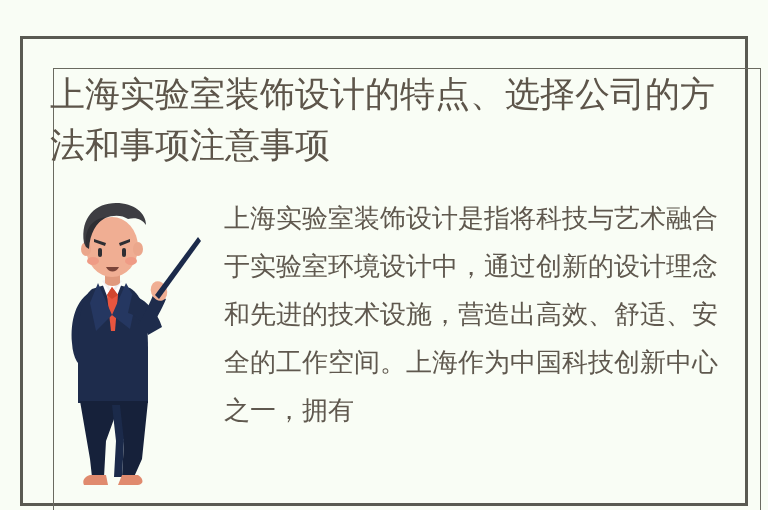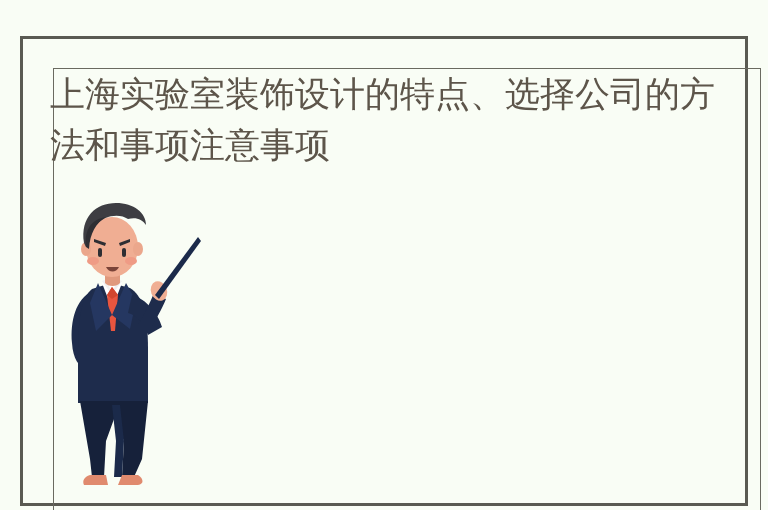--- a/index.html
+++ b/index.html
@@ -142,14 +142,15 @@
       <path d="M93 104 L136 46 L139 50 L97 108 Z" fill="#1b2a4a"></path>
 
       <path d="M18 210 L86 210 L80 268 L72 286 L60 286 L62 250 L52 228 L44 250 L42 286 L30 286 L28 268 Z" fill="#16213a"></path>
       <path d="M50 214 L54 250 L52 286 L60 286 L62 250 L58 214 Z" fill="#1b2a4a"></path>
 
       <path d="M28 284 L44 284 L46 294 L22 294 C20 290 22 286 28 284 Z" fill="#e08a6e"></path>
       <path d="M60 284 L76 284 C82 288 82 293 76 294 L56 294 Z" fill="#e08a6e"></path>
     </svg>
   </div>
 
+  <div id="body-text">上海实验室装饰设计是指将科技与艺术融合于实验室环境设计中，通过创新的设计理念和先进的技术设施，营造出高效、舒适、安全的工作空间。上海作为中国科技创新中心之一，拥有</div>
 
 </div>
 
 </body></html>

